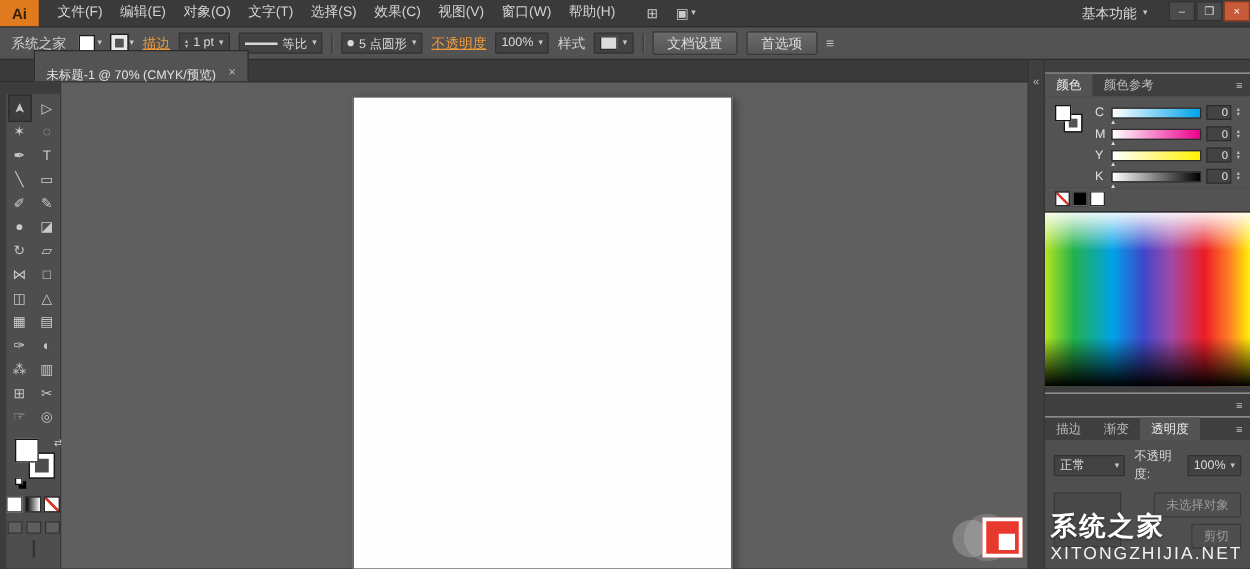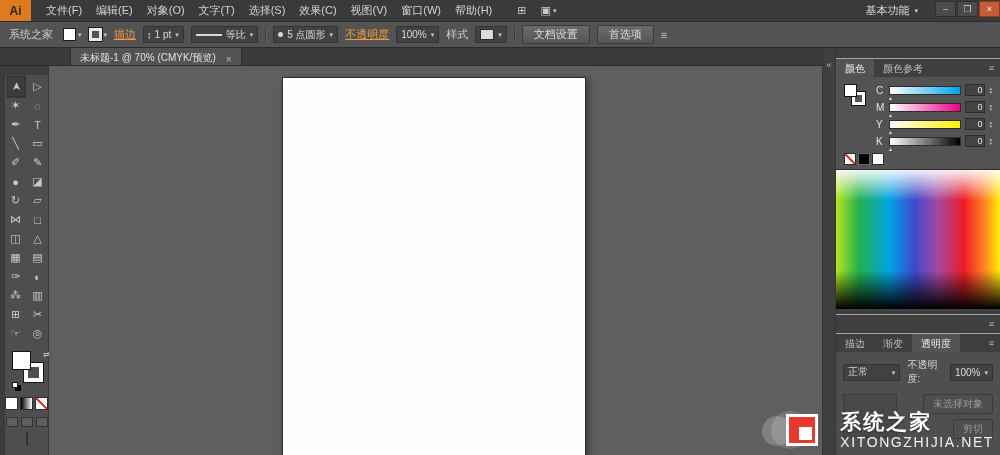--- a/index.html
+++ b/index.html
@@ -35,21 +35,21 @@
   .profile-line { width:26px; height:2px; background:#d8d8d8; }
   .brush-dot { width:5px; height:5px; border-radius:50%; background:#d8d8d8; }
   .style-swatch { width:14px; height:11px; background:#dcdcdc; border:1px solid #2c2c2c; }
   .cb-button { background:linear-gradient(#6a6a6a,#565656); border:1px solid #3a3a3a; color:#ddd; font-size:11px; height:19px; padding:0 11px; border-radius:2px; font-family:inherit; }
   .sep { width:1px; height:16px; background:#3a3a3a; box-shadow:1px 0 0 #626262; }
   .cb-label { color:#cfcfcf; }
   
   .main { display:flex; height:407px; }
   .doc-area { flex:1; min-width:0; display:flex; flex-direction:column; }
   .tabbar { height:18px; background:#3a3a3a; border-bottom:1px solid #2c2c2c; display:flex; align-items:flex-end; padding-left:27px; }
-  .doc-tab { height:18px; background:#535353; border:1px solid #2c2c2c; border-bottom:none; display:flex; align-items:flex-end; gap:10px; padding:0 9px; font-size:10px; color:#e2e2e2;margin-left:43px; }
+  .doc-tab { height:18px; background:#535353; border:1px solid #2c2c2c; border-bottom:none; display:flex; align-items:flex-start; gap:10px; padding:12px 9px; font-size:10px; color:#e2e2e2; }
   .tab-close { color:#b9b9b9; font-size:10px; }
   .workspace { flex:1; min-height:0; display:flex; }
   
   .toolbar { width:49px; background:#4e4e4e; border-right:1px solid #383838; border-left:5px solid #3c3c3c; display:flex; flex-direction:column; align-items:center; }
   .toolbar-grip { width:100%; height:9px; background:#3c3c3c; margin-bottom:2px; }
   .tool-grid { display:grid; grid-template-columns:22px 22px; }
   .tool { width:22px; height:19px; display:flex; align-items:center; justify-content:center; font-size:11px; color:#c9c9c9; }
   .tool.active { background:#3d3d3d; box-shadow:inset 0 0 0 1px #2d2d2d; }
   .tool[data-name="selection-tool"] { transform:rotate(-90deg); }
   .fs-indicator { position:relative; width:34px; height:36px; margin:8px 0 0 2px; align-self:flex-start; margin-left:7px; }

